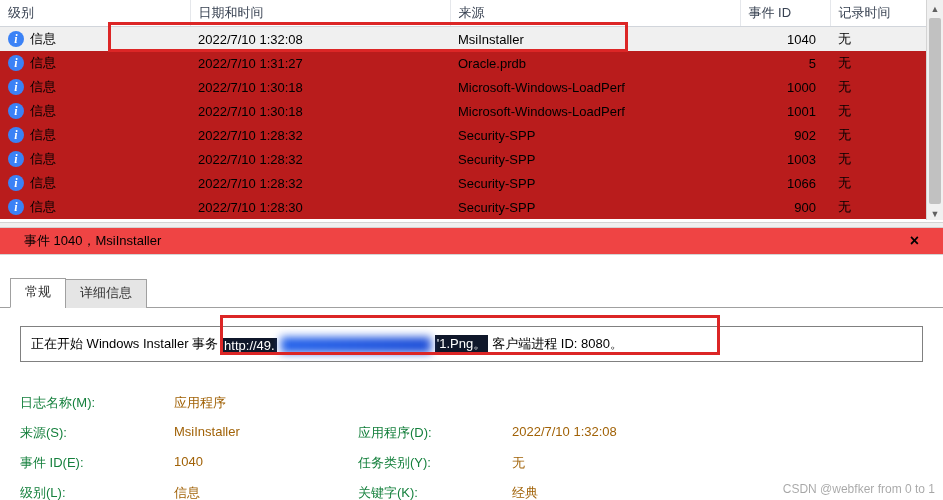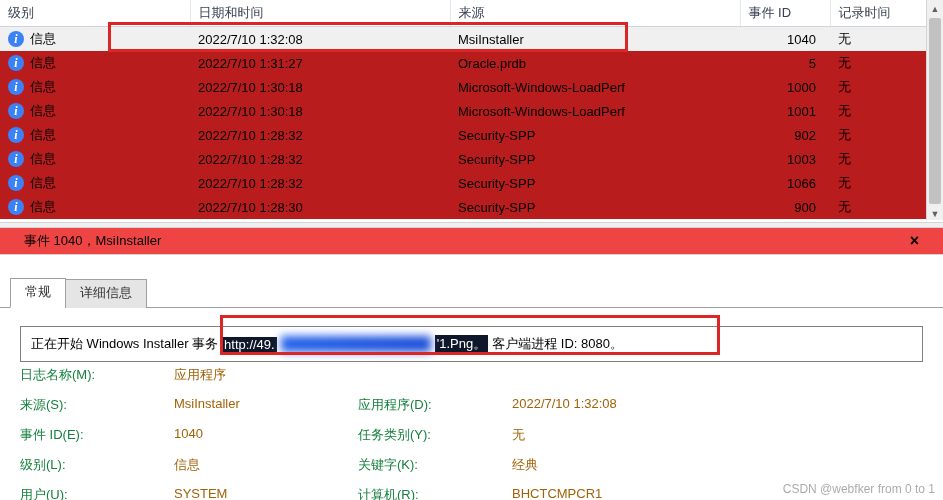--- a/index.html
+++ b/index.html
@@ -138,23 +138,23 @@
   }
   .tab.active { background: #fff; border-bottom: 1px solid #fff; }
   .tab:not(.active){ background:#e5e5e5; }
 
   .details-body { padding: 18px 20px 10px 20px; }
 
   .msg-box {
     border: 1px solid #808080;
     background: #fff;
     padding: 8px 10px;
-    margin-bottom: 4px;
+    margin-bottom: 32px;
     display:flex;
-    align-items: center;
+    align-items: flex-end;
     gap:4px;
     white-space: nowrap;
     overflow:hidden;
   }
   .sel-url {
     background: #0f172a;
     color: #fff;
     padding: 0 2px;
     display:inline-block;
   }

